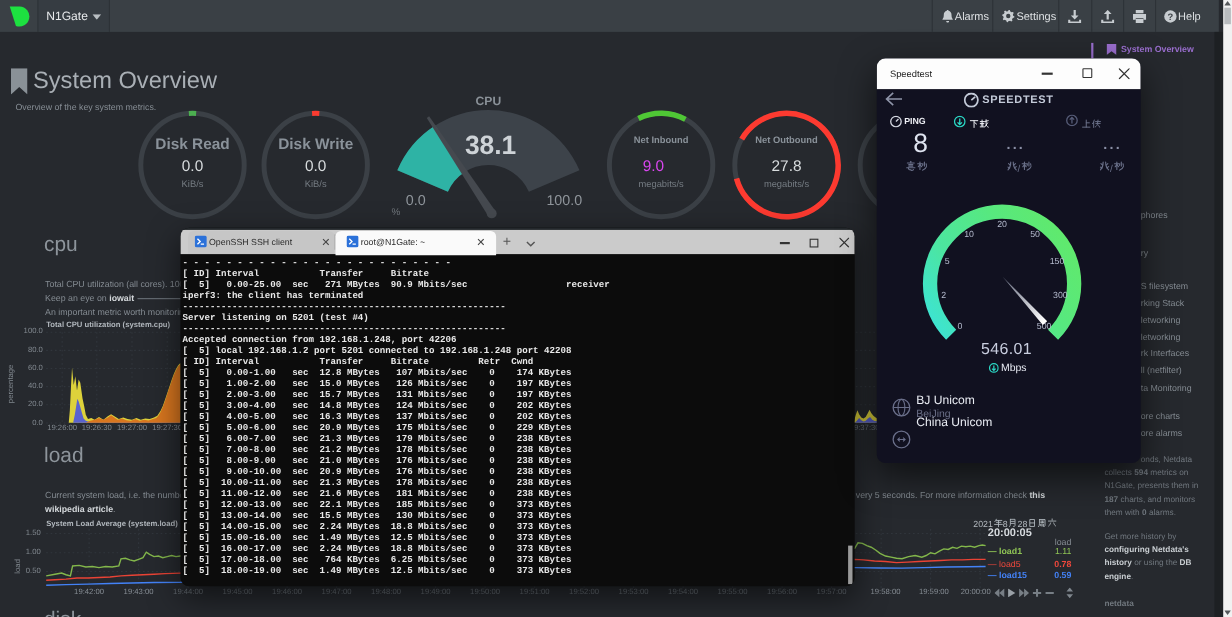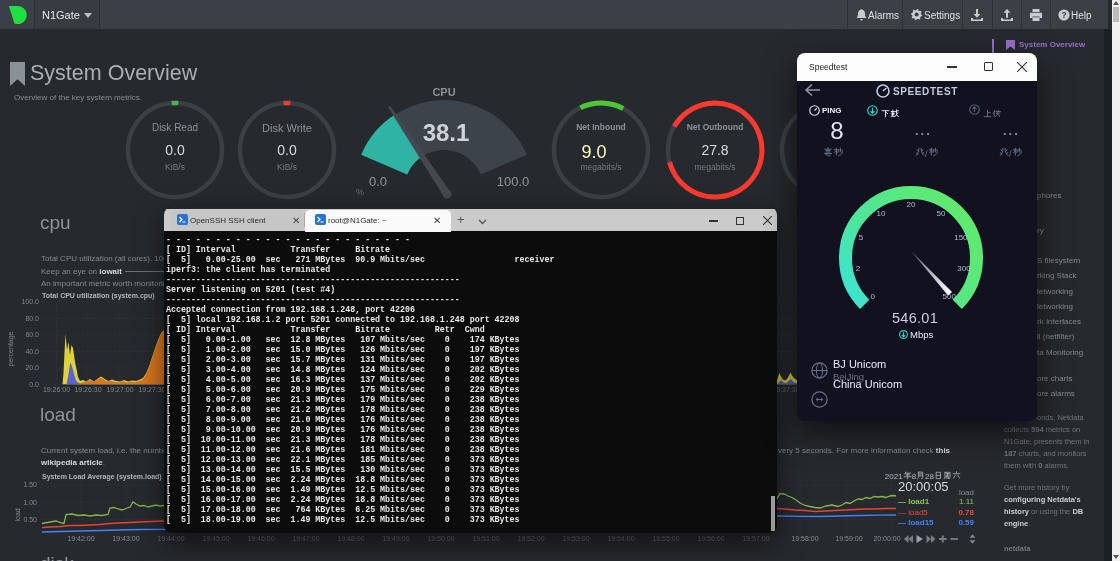--- a/index.html
+++ b/index.html
@@ -108,28 +108,28 @@
 <svg class="abs" style="left:1058px;top:9px" width="12" height="12" viewBox="0 0 12 12">
       <circle cx="6" cy="6" r="5.6" fill="#c7ccd0"></circle>
       <text x="6" y="9" text-anchor="middle" font-size="8.5" font-weight="bold" fill="#3a4045" font-family="Liberation Sans">?</text>
     </svg>
 <div class="abs" style="left:1071px;top:10px;font-size:10px;color:#dde0e3">Help</div>
 <svg class="abs" style="left:10px;top:62px" width="15" height="24" viewBox="0 0 15 24">
       <path d="M0 0 H15 V24 L7.5 17.2 L0 24 Z" fill="#8a9197"></path>
     </svg>
 <div class="abs" style="left:30px;top:61px;font-size:21.5px;color:#a9afb5">System Overview</div>
 <div class="abs" style="left:14px;top:93px;font-size:8px;color:#868d94">Overview of the key system metrics.</div>
-<div class="abs ctr" style="left:130px;top:121.5px;width:90px;font-size:10px;font-weight:normal;color:#8a929a">Disk Read</div>
+<div class="abs ctr" style="left:130px;top:121.5px;width:90px;font-size:14px;font-weight:bold;color:#8a929a">Disk Read</div>
 <div class="abs ctr" style="left:130px;top:141.5px;width:90px;font-size:14px;color:#d8dcde">0.0</div>
 <div class="abs ctr" style="left:130px;top:162px;width:90px;font-size:8.5px;color:#757c83">KiB/s</div>
-<div class="abs ctr" style="left:242px;top:121.5px;width:90px;font-size:11px;font-weight:normal;color:#8a929a">Disk Write</div>
+<div class="abs ctr" style="left:242px;top:121.5px;width:90px;font-size:14px;font-weight:bold;color:#8a929a">Disk Write</div>
 <div class="abs ctr" style="left:242px;top:141.5px;width:90px;font-size:14px;color:#d8dcde">0.0</div>
 <div class="abs ctr" style="left:242px;top:162px;width:90px;font-size:8.5px;color:#757c83">KiB/s</div>
 <div class="abs ctr" style="left:556px;top:121.5px;width:90px;font-size:8.5px;font-weight:bold;color:#8a929a">Net Inbound</div>
-<div class="abs ctr" style="left:556px;top:141.5px;width:76px;font-size:18px;color:#fef9c3">9.0</div>
+<div class="abs ctr" style="left:556px;top:141.5px;width:76px;font-size:14px;color:#d946ef">9.0</div>
 <div class="abs ctr" style="left:556px;top:162px;width:90px;font-size:8.5px;color:#757c83">megabits/s</div>
 <div class="abs ctr" style="left:670px;top:121.5px;width:90px;font-size:8.5px;font-weight:bold;color:#8a929a">Net Outbound</div>
 <div class="abs ctr" style="left:670px;top:141.5px;width:90px;font-size:14px;color:#d8dcde">27.8</div>
 <div class="abs ctr" style="left:670px;top:162px;width:90px;font-size:8.5px;color:#757c83">megabits/s</div>
 <div class="abs ctr" style="left:404px;top:86px;width:80px;font-size:11px;font-weight:bold;color:#8a9198">CPU</div>
 <div class="abs ctr" style="left:404px;top:119px;width:84px;font-size:24px;font-weight:bold;color:#ced3d7">38.1</div>
 <div class="abs ctr" style="left:348px;top:174px;width:60px;font-size:13px;color:#8f959b">0.0</div>
 <div class="abs ctr" style="left:483px;top:174px;width:60px;font-size:13px;color:#8f959b">100.0</div>
 <div class="abs" style="left:356px;top:187px;font-size:9px;color:#70767c">%</div>
 <div class="abs" style="left:40px;top:212px;font-size:19px;color:#8d949b">cpu</div>
@@ -198,21 +198,21 @@
         <path d="M5.5 4.8 H10.5"></path>
         <path d="M8 4.8 V7.3"></path>
         <path d="M5.5 7.3 H10.5"></path>
         <path d="M6 9.8 H10 V12.5 H6 Z"></path>
       </svg><svg width="9" height="9" viewBox="0 0 16 16" style="vertical-align:-1px" fill="none" stroke="#b3b9bf" stroke-width="1.4" stroke-linecap="round">
         <path d="M8 1.3 V3.3"></path>
         <path d="M2 4.8 H14"></path>
         <path d="M5.5 7.8 C4.7 10.3 3.7 11.8 2.5 12.8"></path>
         <path d="M10.5 7.8 C11.3 10.3 12.3 11.8 13.5 12.8"></path>
       </svg></div>
-<div class="abs" style="left:898px;top:479px;font-size:13px;font-weight:normal;color:#d6dade">20:00:05</div>
+<div class="abs" style="left:898px;top:479px;font-size:10px;font-weight:bold;color:#d6dade">20:00:05</div>
 <div class="abs rt" style="left:904px;top:488px;width:70px;font-size:8px;color:#868d94">load</div>
 <div class="abs" style="left:898px;top:497px;font-size:8px;font-weight:bold;color:#8fc455">— load1</div>
 <div class="abs rt" style="left:904px;top:497px;width:70px;font-size:8px;font-weight:normal;color:#8fc455">1.11</div>
 <div class="abs" style="left:898px;top:507.5px;font-size:8px;font-weight:normal;color:#f1483c">— load5</div>
 <div class="abs rt" style="left:904px;top:507.5px;width:70px;font-size:8px;font-weight:bold;color:#f1483c">0.78</div>
 <div class="abs" style="left:898px;top:518px;font-size:8px;font-weight:bold;color:#4382f7">— load15</div>
 <div class="abs rt" style="left:904px;top:518px;width:70px;font-size:8px;font-weight:bold;color:#4382f7">0.59</div>
 <svg class="abs" style="left:904px;top:535px" width="68" height="8" viewBox="0 0 68 8" fill="#777e85">
 <path d="M4.5 0 L4.5 8 L0 4 Z M9 0 L9 8 L4.5 4 Z"></path>
       <path d="M12.5 0 L19 4 L12.5 8 Z" fill="#9aa1a7"></path>

